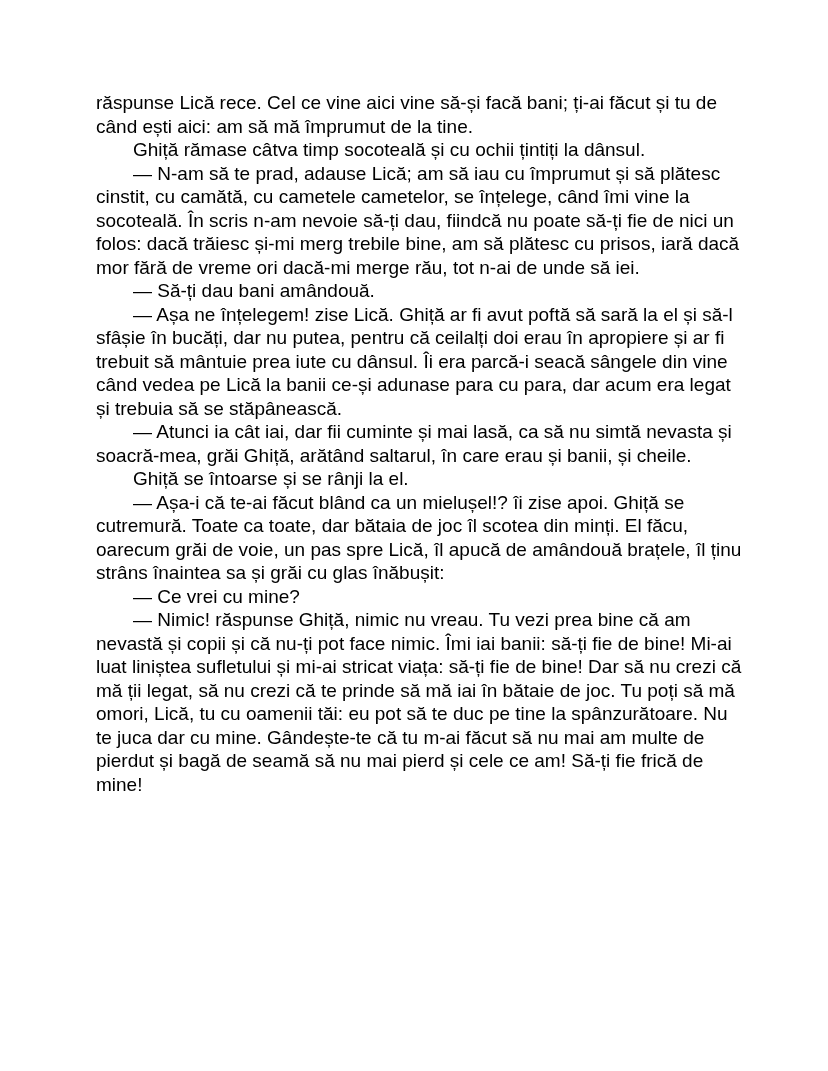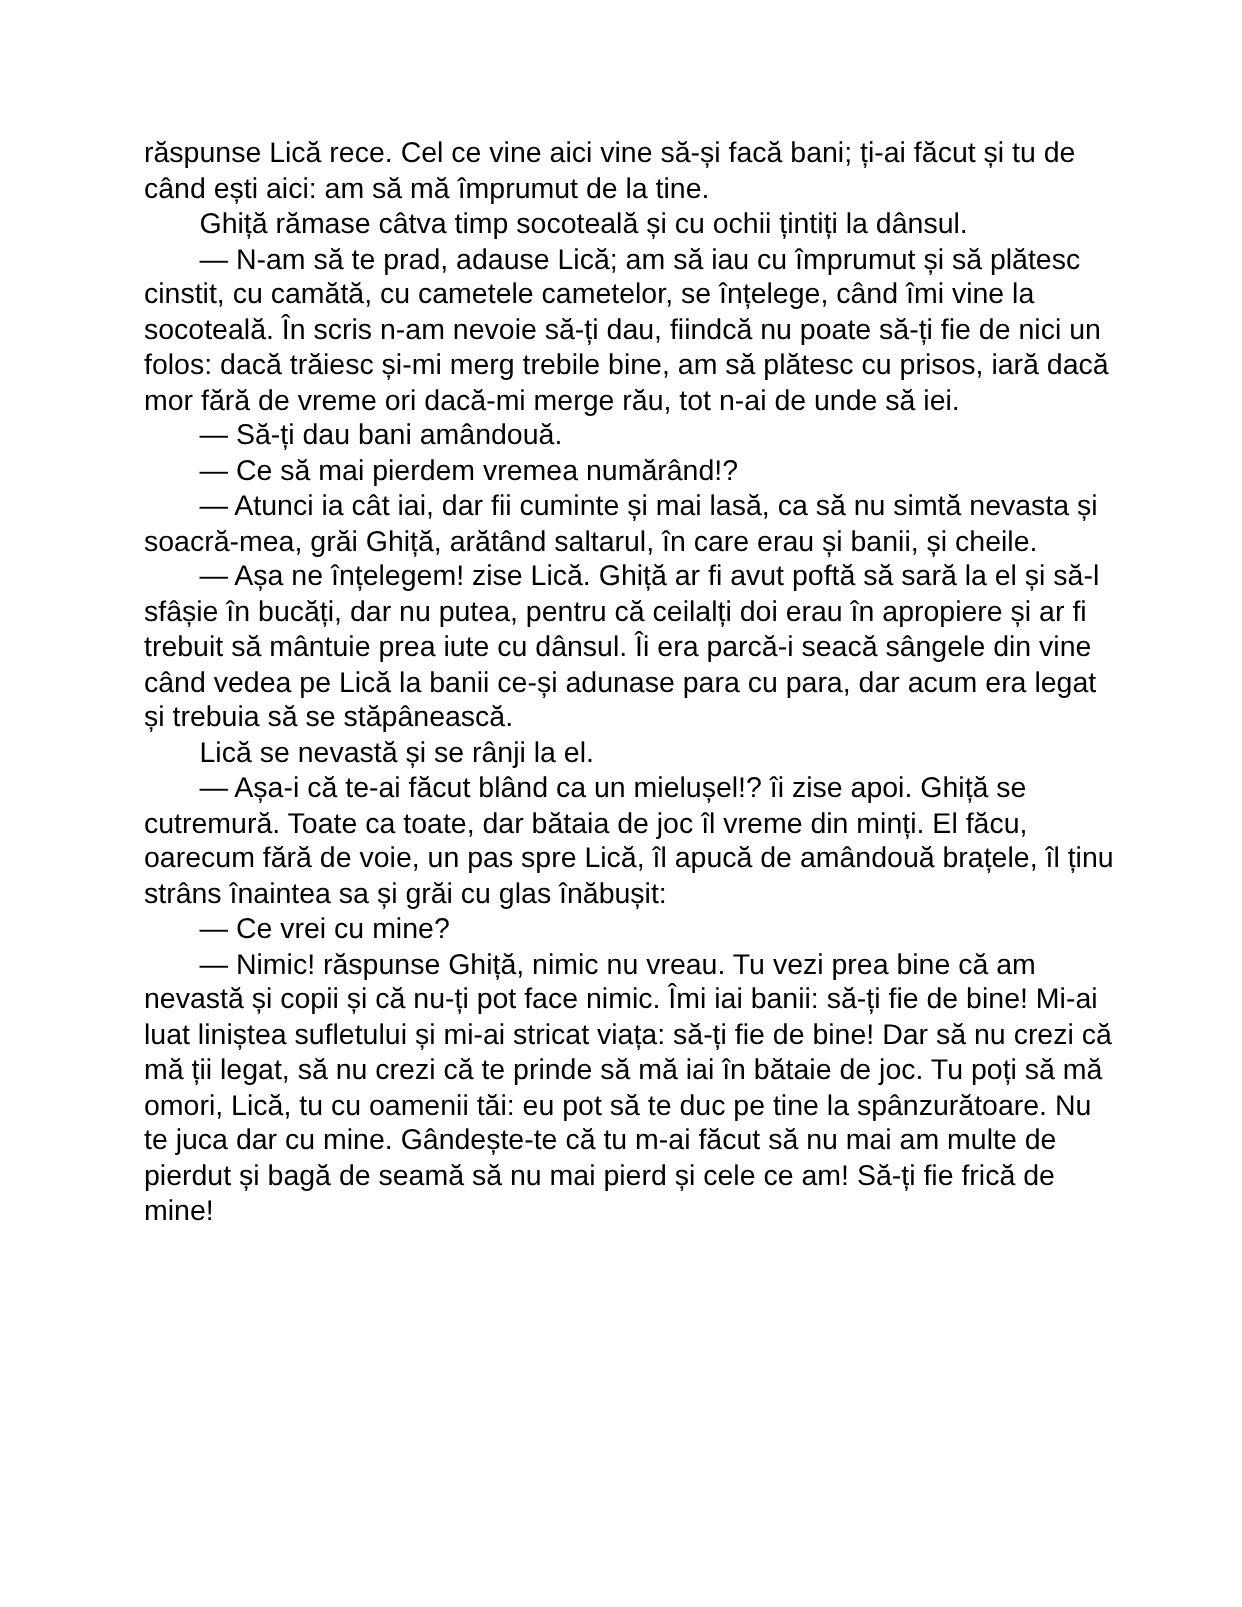--- a/index.html
+++ b/index.html
@@ -43,21 +43,20 @@
 </style>
 </head>
 <body style="background: rgb(255, 255, 255);">
 
 <main class="page">
   <div class="text-block" id="text-block" style="color: rgb(0, 0, 0);">
       <p class="para">răspunse Lică rece. Cel ce vine aici vine să-și facă bani; ți-ai făcut și tu de când ești aici: am să mă împrumut de la tine.</p>
       <p class="para indent">Ghiță rămase câtva timp socoteală și cu ochii țintiți la dânsul.</p>
       <p class="para indent">— N-am să te prad, adause Lică; am să iau cu împrumut și să plătesc cinstit, cu camătă, cu cametele cametelor, se înțelege, când îmi vine la socoteală. În scris n-am nevoie să-ți dau, fiindcă nu poate să-ți fie de nici un folos: dacă trăiesc și-mi merg trebile bine, am să plătesc cu prisos, iară dacă mor fără de vreme ori dacă-mi merge rău, tot n-ai de unde să iei.</p>
       <p class="para indent">— Să-ți dau bani amândouă.</p>
-      <p class="para indent">— Ce să mai pierdem vremea numărând!?</p>
+      <p class="para indent">— Așa ne înțelegem! zise Lică. Ghiță ar fi avut poftă să sară la el și să-l sfâșie în bucăți, dar nu putea, pentru că ceilalți doi erau în apropiere și ar fi trebuit să mântuie prea iute cu dânsul. Îi era parcă-i seacă sângele din vine când vedea pe Lică la banii ce-și adunase para cu para, dar acum era legat și trebuia să se stăpânească.</p>
       <p class="para indent">— Atunci ia cât iai, dar fii cuminte și mai lasă, ca să nu simtă nevasta și soacră-mea, grăi Ghiță, arătând saltarul, în care erau și banii, și cheile.</p>
-      <p class="para indent">— Așa ne înțelegem! zise Lică. Ghiță ar fi avut poftă să sară la el și să-l sfâșie în bucăți, dar nu putea, pentru că ceilalți doi erau în apropiere și ar fi trebuit să mântuie prea iute cu dânsul. Îi era parcă-i seacă sângele din vine când vedea pe Lică la banii ce-și adunase para cu para, dar acum era legat și trebuia să se stăpânească.</p>
-      <p class="para indent">Lică se nevastă și se rânji la el.</p>
-      <p class="para indent">— Așa-i că te-ai făcut blând ca un mielușel!? îi zise apoi. Ghiță se cutremură. Toate ca toate, dar bătaia de joc îl vreme din minți. El făcu, oarecum fără de voie, un pas spre Lică, îl apucă de amândouă brațele, îl ținu strâns înaintea sa și grăi cu glas înăbușit:</p>
+      <p class="para indent">Ghiță se întoarse și se rânji la el.</p>
+      <p class="para indent">— Așa-i că te-ai făcut blând ca un mielușel!? îi zise apoi. Ghiță se cutremură. Toate ca toate, dar bătaia de joc îl scotea din minți. El făcu, oarecum grăi de voie, un pas spre Lică, îl apucă de amândouă brațele, îl ținu strâns înaintea sa și grăi cu glas înăbușit:</p>
       <p class="para indent">— Ce vrei cu mine?</p>
       <p class="para indent">— Nimic! răspunse Ghiță, nimic nu vreau. Tu vezi prea bine că am nevastă și copii și că nu-ți pot face nimic. Îmi iai banii: să-ți fie de bine! Mi-ai luat liniștea sufletului și mi-ai stricat viața: să-ți fie de bine! Dar să nu crezi că mă ții legat, să nu crezi că te prinde să mă iai în bătaie de joc. Tu poți să mă omori, Lică, tu cu oamenii tăi: eu pot să te duc pe tine la spânzurătoare. Nu te juca dar cu mine. Gândește-te că tu m-ai făcut să nu mai am multe de pierdut și bagă de seamă să nu mai pierd și cele ce am! Să-ți fie frică de mine!</p>
     </div>
 </main>
 
 </body></html>

